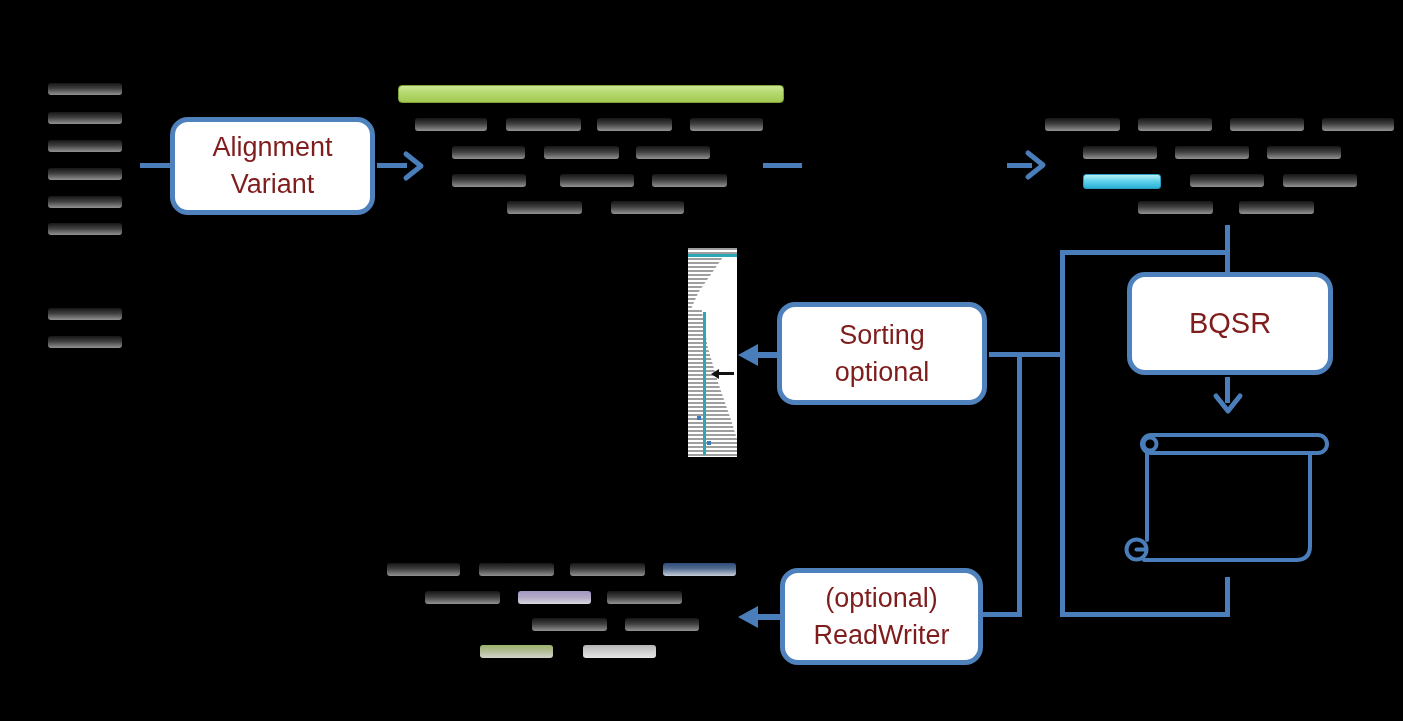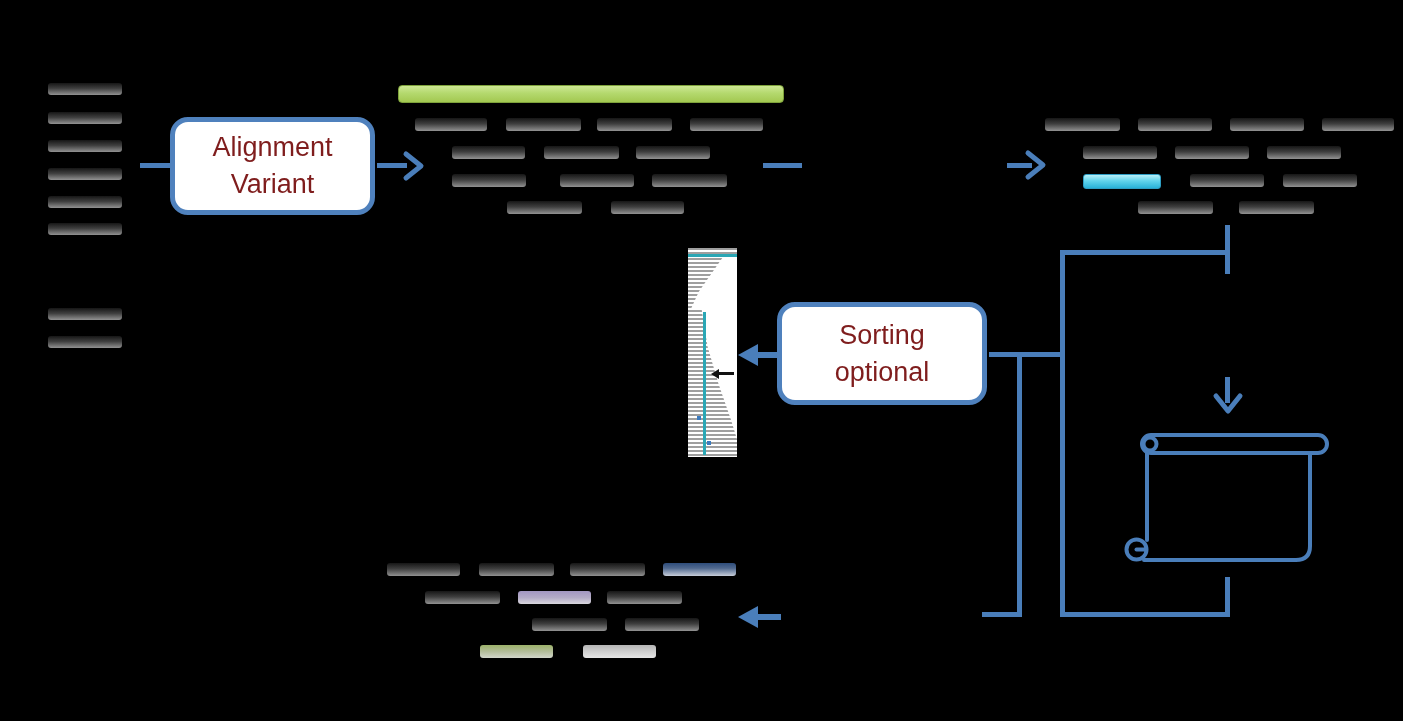--- a/index.html
+++ b/index.html
@@ -147,26 +147,33 @@
 
   <div class="tri-left" style="left:738px;top:606px;"></div>
   <div class="conn" style="left:755px;top:614px;width:26px;height:6px;"></div>
 
   <div class="flowbox" style="left:170px;top:117px;width:205px;height:98px;">
     <span>Alignment</span>
     <span>Variant</span>
   </div>
 
 
+  <div class="flowbox" style="left:1127px;top:272px;width:206px;height:103px;font-size:29px;">
+    <span>BQSR</span>
+  </div>
 
   <div class="flowbox" style="left:777px;top:302px;width:210px;height:103px;">
     <span>Sorting</span>
     <span>optional</span>
   </div>
 
+  <div class="flowbox" style="left:780px;top:568px;width:203px;height:97px;">
+    <span>(optional)</span>
+    <span>ReadWriter</span>
+  </div>
 
   <svg class="scroll-icon" width="215" height="145" viewBox="0 0 215 145">
     <path d="M31,9 H198 A9,9 0 0 1 207,18 A9,9 0 0 1 198,27 H31 A9,9 0 0 1 22,18 A9,9 0 0 1 31,9 Z"></path>
     <circle cx="30" cy="18" r="6.5"></circle>
     <path d="M27,27 L27,114"></path>
     <path d="M190,27 L190,120 Q190,134 176,134 L24,134"></path>
     <circle cx="16.5" cy="123.5" r="10"></circle>
     <path d="M16.5,123.5 L25,123.5"></path>
   </svg>
 

